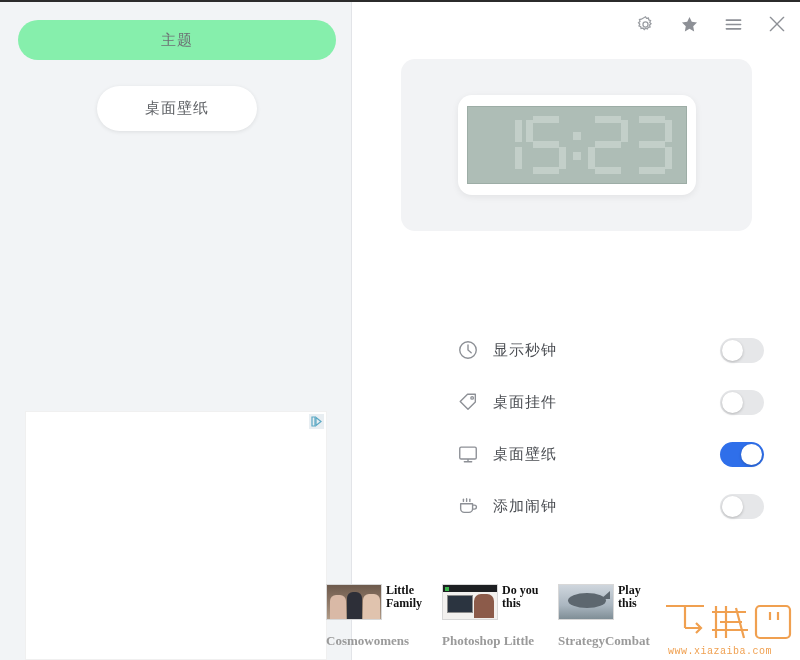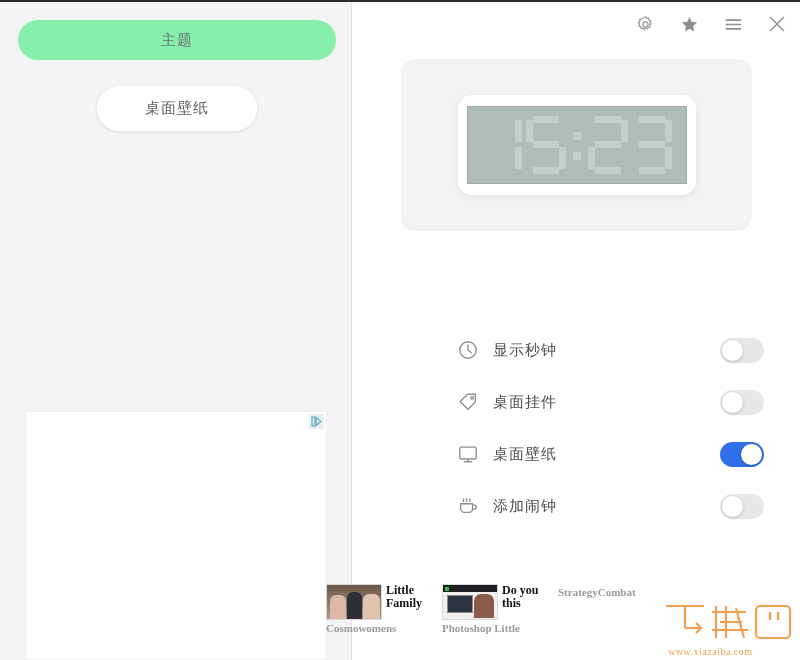--- a/index.html
+++ b/index.html
@@ -287,24 +287,24 @@
   }
   .ad-title {
     font-family: "Liberation Serif", "DejaVu Serif", serif;
     font-size: 12px;
     font-weight: bold;
     color: #111111;
     line-height: 13px;
   }
   .ad-src {
     font-family: "Liberation Serif", "DejaVu Serif", serif;
-    font-size: 11px;
+    font-size: 13px;
     font-weight: bold;
     color: #9a9a9a;
-    margin-top: 2px;
+    margin-top: 13px;
     white-space: nowrap;
   }
 
   
   .thumb-family { background: linear-gradient(180deg,#6d5a4c 0%,#8a7463 45%,#b09a86 100%); }
   .thumb-family .f1, .thumb-family .f2, .thumb-family .f3 {
     position: absolute; bottom: 0; border-radius: 6px 6px 0 0;
   }
   .thumb-family .f1 { left: 3px; width: 16px; height: 24px; background: #d9b9a6; }
   .thumb-family .f2 { left: 20px; width: 15px; height: 27px; background: #2d2f38; }
@@ -337,21 +337,21 @@
     width: 136px; height: 60px;
     pointer-events: none;
   }
   .watermark svg { display: block; }
   .wm-url {
     position: absolute;
     left: 8px; bottom: 1px;
     font-size: 10px;
     color: #f0a050;
     letter-spacing: 0.5px;
-    font-family: Liberation Serif, serif;
+    font-family: Liberation Mono, monospace;
     text-align: center;
   }
 </style>
 </head>
 <body>
 
 <div id="app">
 
   <div class="top-edge"></div>
 
@@ -542,20 +542,27 @@
             <span class="dot"></span>
           <span class="mon"></span>
             <span class="per"></span>
         </span>
         <span class="ad-title">Do you this</span>
       </div>
       <div class="ad-src">Photoshop Little</div>
     </div>
 
     <div class="ad-item">
+      <div class="ad-top">
+        <span class="ad-thumb thumb-blimp">
+          <span class="body"></span>
+            <span class="fin"></span>
+        </span>
+        <span class="ad-title">Play this</span>
+      </div>
       <div class="ad-src">StrategyCombat</div>
     </div>
 
   </div>
 
   <div class="watermark">
     <svg width="136" height="48" viewBox="0 0 136 48">
       <g fill="none" stroke="#f0a050" stroke-width="2.2">
         <path d="M6 8 H44 M25 8 V30 M25 30 L40 30 M36 25 L41 30 L36 35"></path>
         <path d="M52 14 H86 M56 8 V40 M66 8 V40 M76 10 L84 40 M60 24 H82 M52 32 H88"></path>

